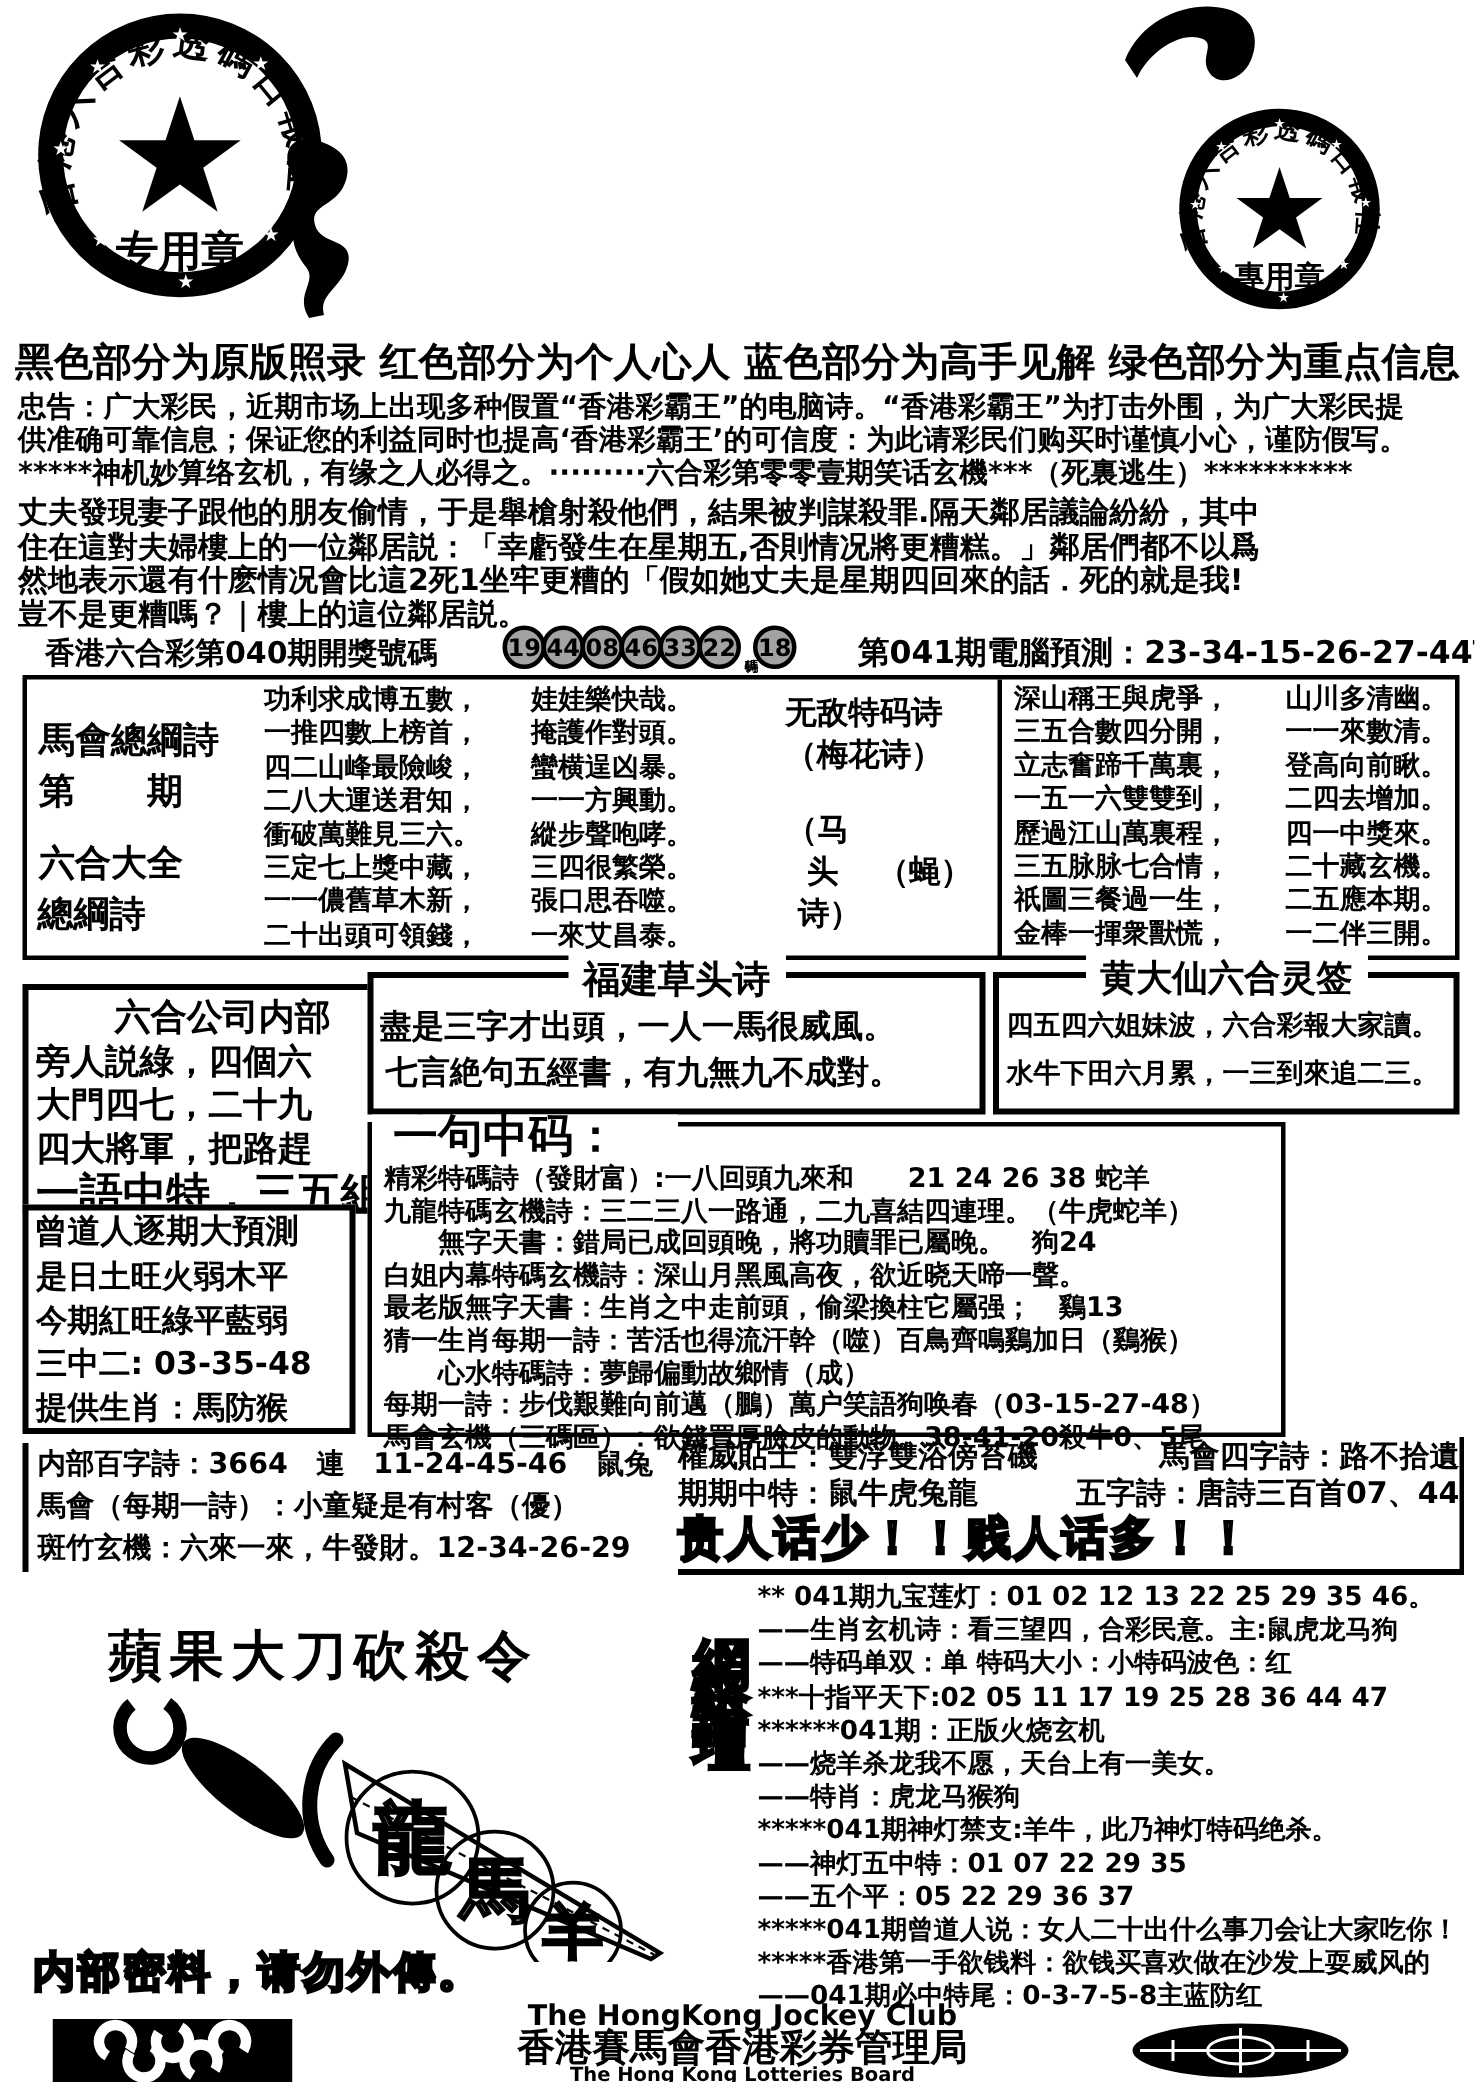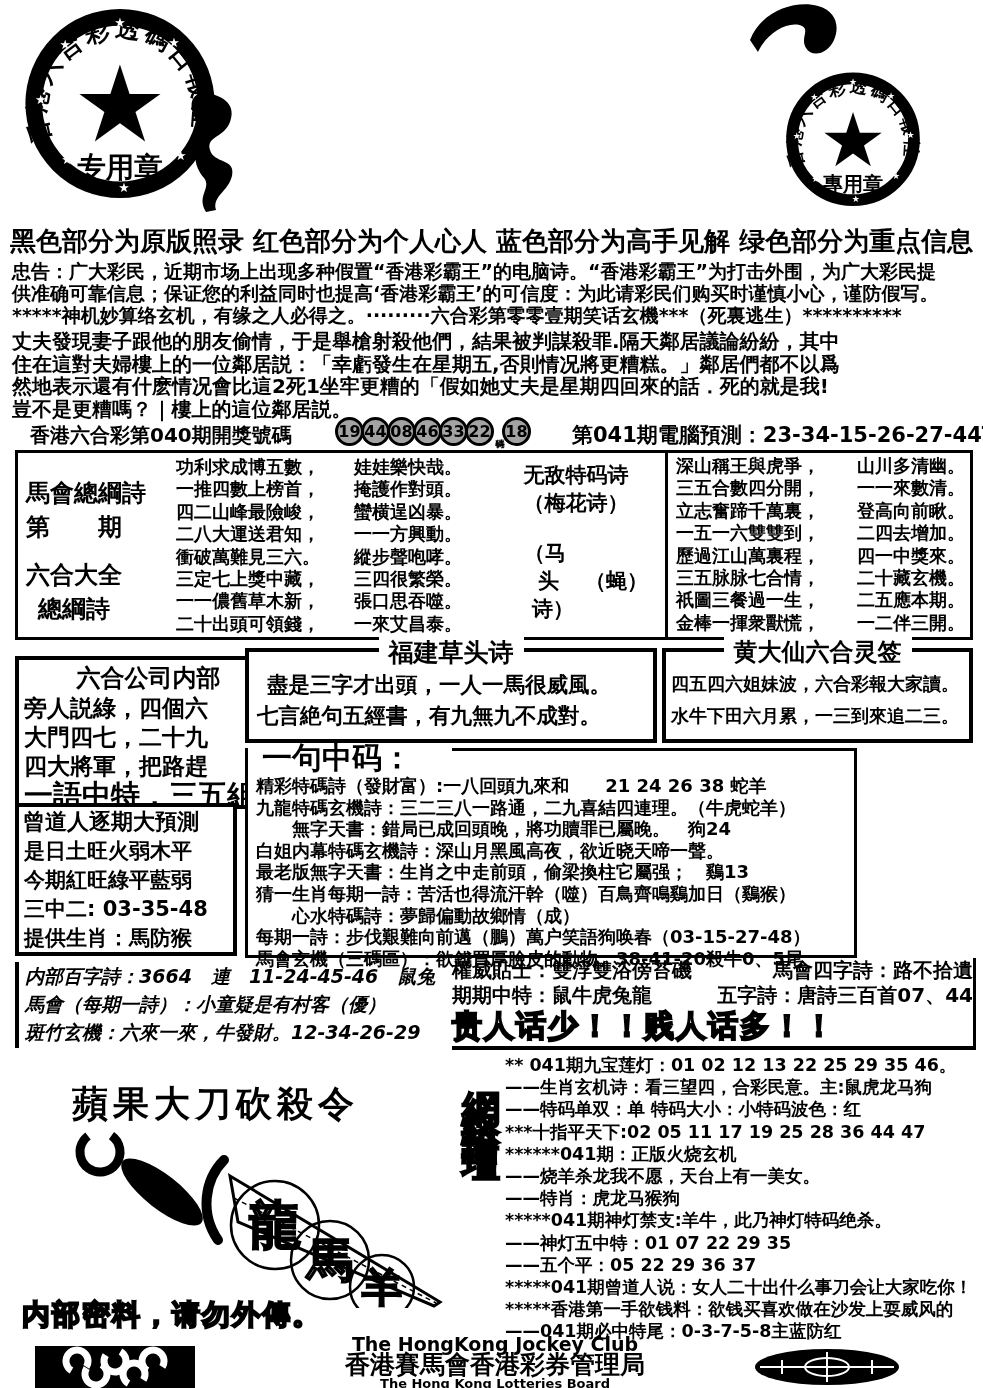--- a/index.html
+++ b/index.html
@@ -100,21 +100,21 @@
     <span class="num">22</span>
     <span class="vert b" style="font-size:9px;line-height:9px;margin:0 1px;">特碼</span>
     <span class="num">18</span>
   </div>
   <div class="abs b nw" style="left:572px;top:421px;font-size:21px;">第041期電腦預測：23-34-15-26-27-44T05</div>
 
   <div class="abs box" style="left:15px;top:450px;width:958px;height:190px;">
     <div class="abs b" style="left:8px;top:24px;font-size:24px;">馬會總綱詩</div>
     <div class="abs b" style="left:8px;top:58px;font-size:24px;">第　　期</div>
     <div class="abs b" style="left:8px;top:106px;font-size:24px;">六合大全</div>
-    <div class="abs b" style="left:20px;top:140px;font-size:24px;">總綱詩</div>
+    <div class="abs b" style="left:7px;top:140px;font-size:24px;">總綱詩</div>
 
     <div class="abs" style="left:150px;top:3px;width:302px;font-size:18px;line-height:22.4px;">
       <div class="vrow">
           <span>功利求成博五數，</span>
           <span>娃娃樂快哉。</span>
         </div>
       <div class="vrow">
           <span>一推四數上榜首，</span>
           <span>掩護作對頭。</span>
         </div>
@@ -196,21 +196,21 @@
   <div class="abs box4" style="left:15px;top:645px;width:267px;height:153px;margin-top:11px;">
     <div class="b nw" style="text-align:center;font-size:24px;margin-top:2px;">六合公司内部</div>
     <div class="b nw" style="font-size:23px;line-height:29px;padding-left:5px;">旁人説綠，四個六</div>
     <div class="b nw" style="font-size:23px;line-height:29px;padding-left:5px;">大門四七，二十九</div>
     <div class="b nw" style="font-size:23px;line-height:29px;padding-left:5px;">四大將軍，把路趕</div>
     <div class="b nw" style="font-size:29px;line-height:29px;padding-left:5px;text-decoration:underline;">一語中特，三五組</div>
   </div>
 
   <div class="abs box4" style="left:245px;top:648px;width:412px;height:95px;">
     <div class="btitle nw" style="font-size:25px;">福建草头诗</div>
-    <div class="b nw" style="font-size:21.5px;line-height:31px;padding-left:18px;">盡是三字才出頭，一人一馬很威風。</div>
+    <div class="b nw" style="font-size:21.5px;line-height:31px;padding-left:4px;">盡是三字才出頭，一人一馬很威風。</div>
     <div class="b nw" style="font-size:21.5px;line-height:31px;padding-left:8px;">七言絶句五經書，有九無九不成對。</div>
   </div>
 
   <div class="abs box4" style="left:662px;top:648px;width:311px;height:95px;">
     <div class="btitle nw" style="font-size:24px;">黄大仙六合灵签</div>
     <div class="b nw" style="font-size:18px;line-height:32px;padding-left:5px;">四五四六姐妹波，六合彩報大家讀。</div>
     <div class="b nw" style="font-size:18px;line-height:32px;padding-left:5px;">水牛下田六月累，一三到來追二三。</div>
   </div>
 
   <div class="abs box" style="left:245px;top:748px;width:612px;height:210px;">
@@ -229,21 +229,21 @@
   </div>
 
   <div class="abs box4" style="left:15px;top:803px;width:222px;height:153px;">
     <div class="b nw" style="font-size:22px;line-height:30px;padding-left:4px;">曾道人逐期大預測</div>
     <div class="b nw" style="font-size:21px;line-height:29px;padding-left:5px;">是日土旺火弱木平</div>
     <div class="b nw" style="font-size:21px;line-height:29px;padding-left:5px;">今期紅旺綠平藍弱</div>
     <div class="b nw" style="font-size:21px;line-height:29px;padding-left:5px;">三中二: 03-35-48</div>
     <div class="b nw" style="font-size:21px;line-height:29px;padding-left:5px;">提供生肖：馬防猴</div>
   </div>
 
-  <div class="abs" style="left:15px;top:962px;width:440px;height:86px;border-left:4px solid #000;padding-left:6px;box-sizing:border-box;font-style:italic;">
+  <div class="abs" style="left:15px;top:962px;width:440px;height:86px;border-left:4px solid #000;padding-left:6px;box-sizing:border-box;">
     <div class="nline">内部百字詩：3664　連　11-24-45-46　鼠兔</div>
     <div class="nline">馬會（每期一詩）：小童疑是有村客（優）</div>
     <div class="nline">斑竹玄機：六來一來，牛發財。12-34-26-29</div>
   </div>
 
   <div class="abs" style="left:452px;top:958px;width:524px;height:92px;border-bottom:4px solid #000;border-right:3px solid #000;box-sizing:border-box;">
     <div style="display:flex;justify-content:space-between;font-size:20px;font-weight:bold;line-height:25px;">
       <span class="nw">權威貼士：雙浮雙浴傍苔磯</span>
       <span class="nw">馬會四字詩：路不拾遺</span>
     </div>

